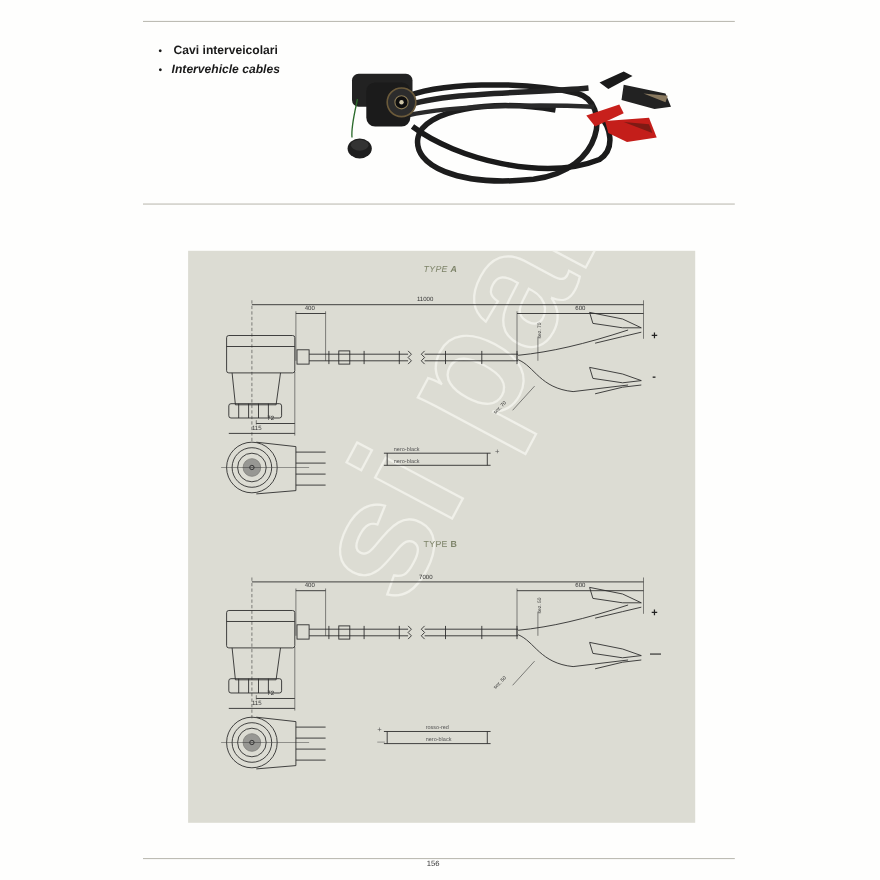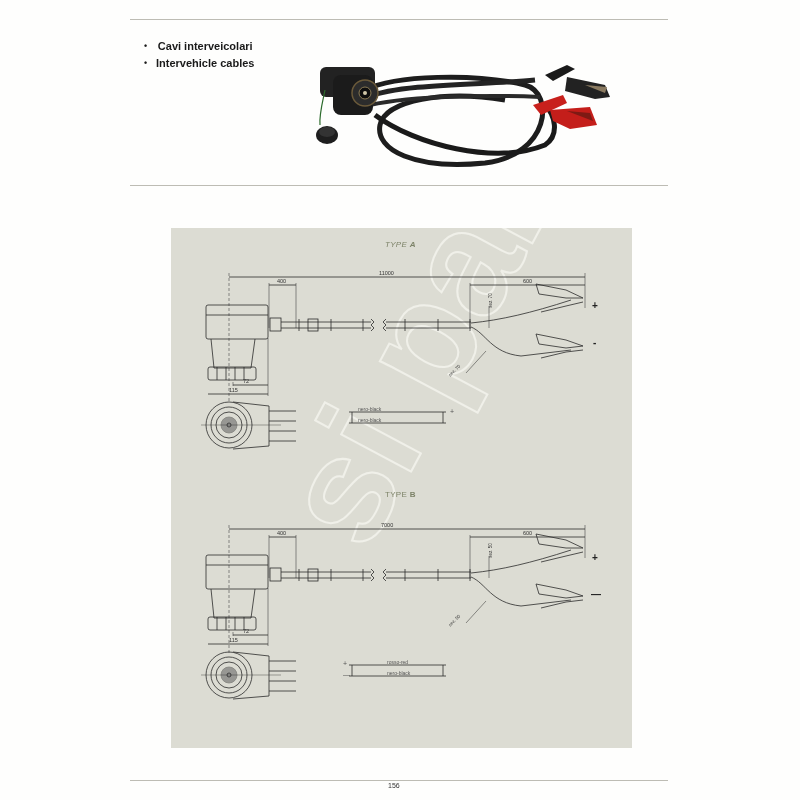--- a/index.html
+++ b/index.html
@@ -2,21 +2,21 @@
 <html><head>
 <meta charset="utf-8">
 <style>
   html, body { margin: 0; padding: 0; }
   body { width: 800px; height: 800px; background: #fefefd; position: relative; overflow: hidden; font-family: "Liberation Sans", sans-serif; }
   .rule { position: absolute; left: 130px; width: 538px; height: 1px; background: #bdbcb4; }
   .bullets { position: absolute; left: 144px; top: 38px; font-size: 11px; color: #1a1a1a; line-height: 17px; }
   .bullets .li { position: relative; padding-left: 12px; text-align: center; }
   .bullets .li::before { content: "\2022"; position: absolute; left: 0; top: 0; font-size: 9px; }
   .bullets .bold { font-weight: bold; }
-  .bullets .ital { font-weight: bold; }
+  .bullets .ital { font-weight: bold; font-style: italic; }
   .photo { position: absolute; left: 305px; top: 55px; width: 310px; height: 120px; }
   .panel { position: absolute; left: 171px; top: 228px; width: 461px; height: 520px; background: #dcdcd3; }
   .panel svg { position: absolute; left: 0; top: 0; }
   .type-title { position: absolute; font-size: 8px; color: #7d8368; letter-spacing: 0.3px; }
   .type-title b { font-weight: bold; }
   .dim { position: absolute; font-size: 5.5px; color: #333; }
   .sign { position: absolute; font-size: 10px; color: #222; font-weight: bold; }
   .legend-txt { position: absolute; font-size: 5px; color: #555; }
   .page-num { position: absolute; left: 388px; top: 782px; font-size: 7px; color: #333; }
 </style>

